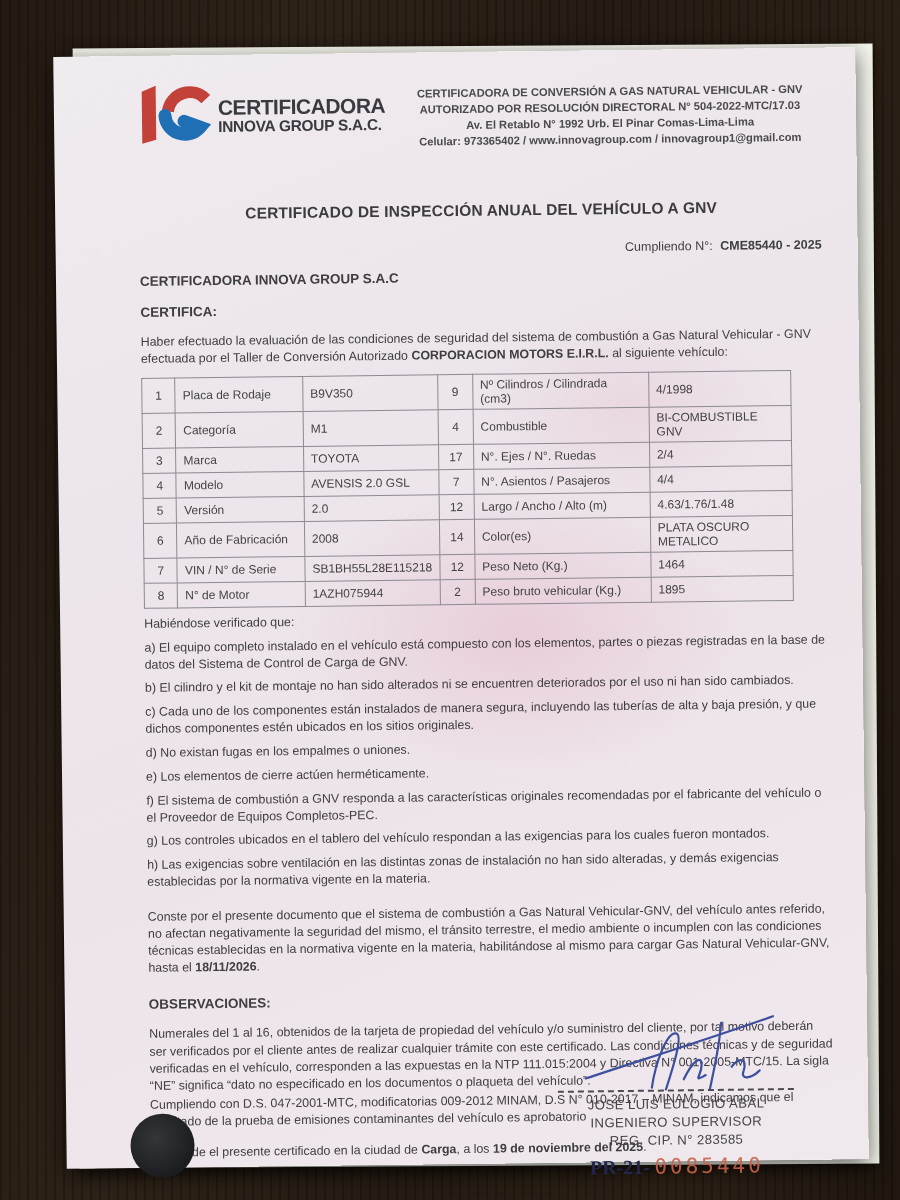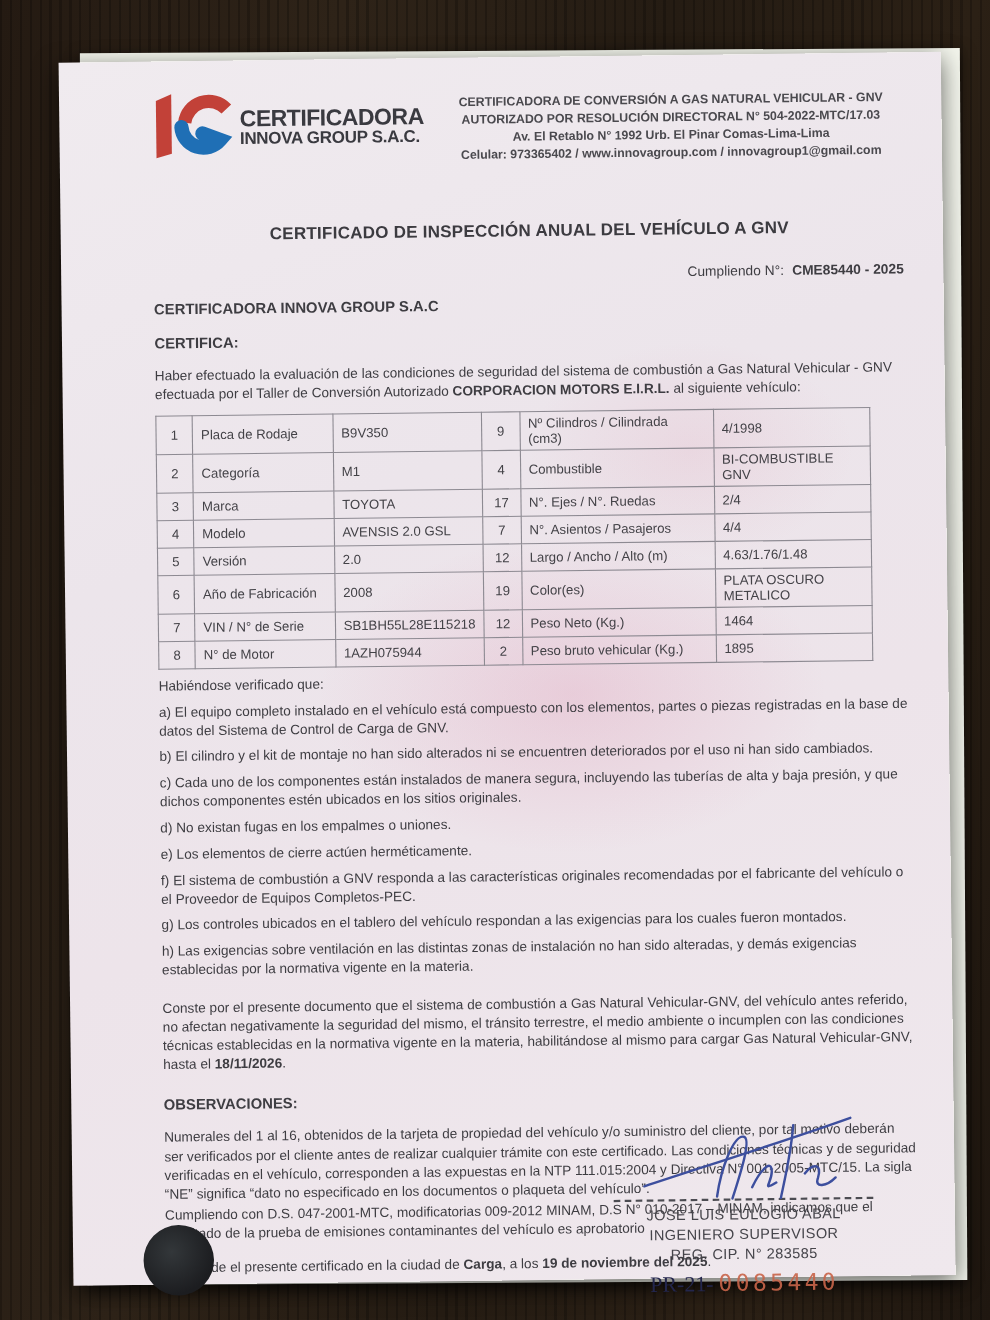--- a/index.html
+++ b/index.html
@@ -55,21 +55,21 @@
 
   .checks p{font-size:12.4px; line-height:1.36; margin:7px 0 0 0;}
   .obs-head{margin-top:20px; font-weight:bold; font-size:13.5px;}
   .issue{margin-top:18px;}
 
   .sig-block{position:absolute; left:480px; top:960px; width:260px; text-align:center;}
   .sig-scrawl{position:relative; height:86px;}
   .sig-dash{border-top:2px dashed #4c4c52; width:236px; margin:-6px auto 4px auto;}
   .sig-line{font-size:13.2px; color:#46454b; letter-spacing:.4px; line-height:1.35;}
   .serial{margin-top:6px; white-space:nowrap;}
-  .serial .pfx{font-family:"Liberation Serif", serif; font-weight:normal; font-size:20px; color:#23264c;}
+  .serial .pfx{font-family:"Liberation Serif", serif; font-weight:bold; font-size:20px; color:#23264c;}
   .serial .digits{font-family:"DejaVu Sans Mono", monospace; font-size:21px; color:#c9654a;
     letter-spacing:3px; opacity:.9;}
 
   .hole-dot{position:absolute; left:64px; top:1058px; width:64px; height:64px; border-radius:50%;
     background:radial-gradient(circle at 40% 38%, #33373a, #1c1d20 70%);}
 </style>
 </head>
 <body>
 
 <div class="sheet-under"></div>
@@ -153,21 +153,21 @@
           <td class="f1">Versión</td>
           <td class="v1">2.0</td>
           <td class="num">12</td>
           <td class="f2">Largo / Ancho / Alto (m)</td>
           <td class="v2">4.63/1.76/1.48</td>
         </tr>
         <tr>
           <td class="num">6</td>
           <td class="f1">Año de Fabricación</td>
           <td class="v1">2008</td>
-          <td class="num">19</td>
+          <td class="num">14</td>
           <td class="f2">Color(es)</td>
           <td class="v2">PLATA OSCURO METALICO</td>
         </tr>
         <tr>
           <td class="num">7</td>
           <td class="f1">VIN / N° de Serie</td>
           <td class="v1">SB1BH55L28E115218</td>
           <td class="num">12</td>
           <td class="f2">Peso Neto (Kg.)</td>
           <td class="v2">1464</td>

